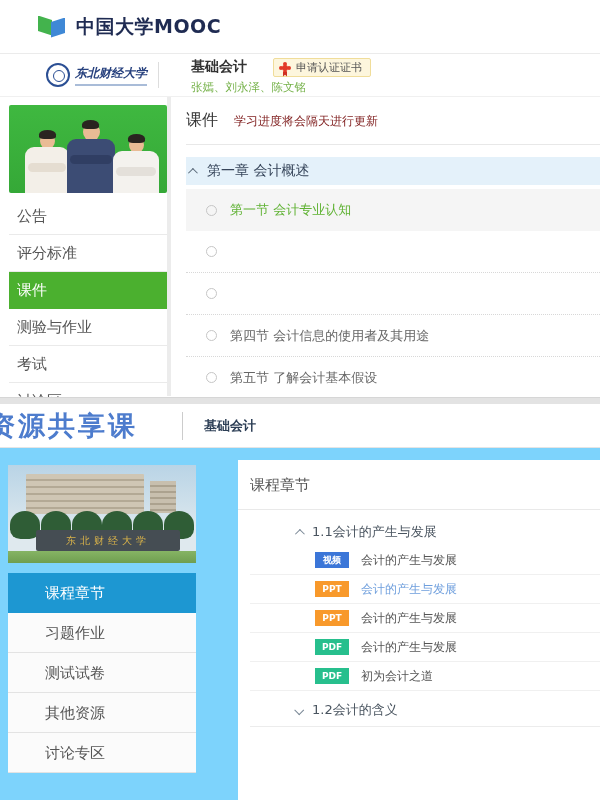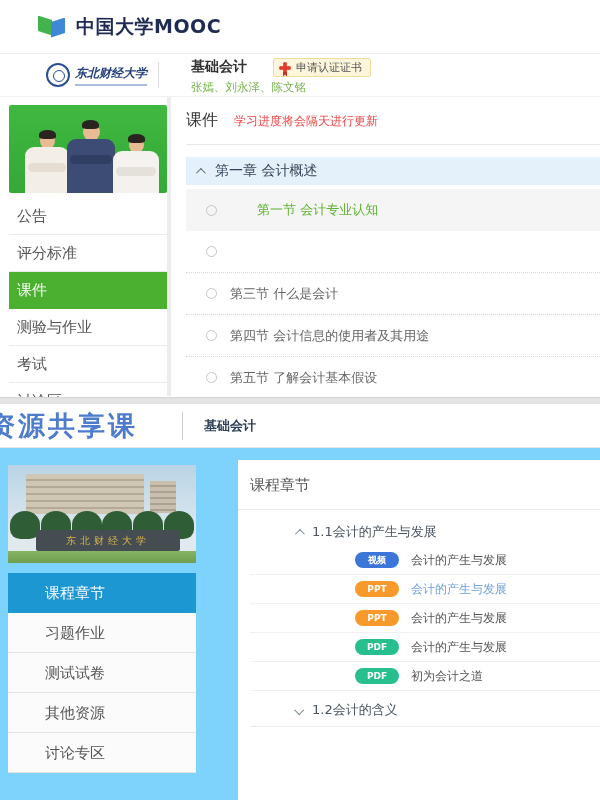--- a/index.html
+++ b/index.html
@@ -52,31 +52,31 @@
   .person-2 { left: 58px; width: 48px; } .person-2 .p-head { width: 17px; height: 18px; } .person-2 .p-body { height: 54px; background: #3c4c74; } .person-2 .p-arms { background: #2e3c60; }
   .person-3 { left: 104px; width: 46px; } .person-3 .p-body { height: 42px; background: #f4f2ee; } .person-3 .p-arms { background: #e0ddd6; }
 
   .t-menu { margin-top: 5px; }
   .t-menu-item { height: 37px; line-height: 37px; font-size: 15px; color: #555; padding-left: 8px; border-bottom: 1px solid #eaeaea; cursor: pointer; background: #fff; }
   .t-menu-item.selected { background: #4bb02f; color: #fff; border-bottom: none; }
 
   .t-main { position: absolute; left: 186px; top: 0; right: 0; padding-top: 13px; }
   .t-title-row { display: flex; align-items: baseline; }
   .t-title { font-size: 16px; color: #333; }
-  .t-notice { font-size: 12px; color: #ef4444; margin-left: 16px; }
+  .t-notice { font-size: 12px; color: #7f1d1d; margin-left: 16px; }
   .t-hr { border-top: 1px solid #e8e8e8; margin-top: 13px; }
-  .chapter-band { margin-top: 12px; height: 28px; background: #e4f1fa; display: flex; align-items: center; padding-left: 10px; cursor: pointer; }
+  .chapter-band { margin-top: 12px; height: 28px; background: #e4f1fa; display: flex; align-items: center; padding-left: 2px; cursor: pointer; }
   .chv { display: inline-block; width: 7px; height: 7px; border-top: 1.5px solid currentColor; border-right: 1.5px solid currentColor; }
   .chv-up { transform: rotate(-45deg) translateY(2px); }
   .chv-down { transform: rotate(135deg) translateY(-1px); }
   .chapter-band .chv { color: #5c6b7a; margin-right: 12px; }
   .chapter-label { font-size: 14px; color: #36455a; }
   .t-sections { margin-top: 4px; }
   .t-section-row { height: 42px; display: flex; align-items: center; padding-left: 20px; border-bottom: 1px dotted #d8d8d8; cursor: pointer; }
-  .t-section-row.active { background: #f5f5f5; border-bottom: none; gap: 27px; }
+  .t-section-row.active { background: #f5f5f5; border-bottom: none; }
   .circle-icon { width: 11px; height: 11px; border: 1px solid #c6c6c6; border-radius: 50%; margin-right: 13px; flex: none; }
   .t-section-label { font-size: 13px; color: #666; }
   .t-section-row.active .t-section-label { color: #5fb233; }
 
   
   .band-divider { height: 7px; background: #e3e3e3; border-top: 1px solid #d6d6d6; }
 
   
   .bottom-section { position: relative; width: 600px; height: 396px; background: #7dd3fc; overflow: hidden; }
   .share-header { height: 44px; background: #fff; border-bottom: 1px solid #e5e5e5; position: relative; display: flex; align-items: center; }
@@ -102,21 +102,21 @@
   .s-main-title { font-size: 15px; color: #555; padding-left: 12px; }
   .s-hr { border-top: 1px solid #e9e9e9; margin-top: 14px; }
   .s-chapter-band { margin: 18px 0 0 12px; height: 32px; background: #dceef9; display: flex; align-items: center; padding-left: 17px; cursor: pointer; }
   .s-chapter-band .chv { color: #55677a; margin-right: 13px; }
   .s-chapter-label { font-size: 14px; font-weight: bold; color: #3a4a5c; }
   .unit-row { margin-left: 12px; height: 28px; margin-top: 8px; display: flex; align-items: center; padding-left: 45px; cursor: pointer; }
   .unit-row .chv { color: #7a8896; margin-right: 10px; }
   .unit-label { font-size: 13px; color: #4a5560; }
   .res-list { margin-left: 12px; }
   .res-row { height: 29px; display: flex; align-items: center; padding-left: 65px; border-bottom: 1px solid #f0f0f0; cursor: pointer; }
-  .res-badge { width: 44px; height: 16px; line-height: 16px; border-radius: 8px; color: #fff; font-size: 9px; font-weight: bold; text-align: center; flex: none; margin-left: 40px; }
+  .res-badge { width: 34px; height: 16px; line-height: 16px; border-radius: 0; color: #fff; font-size: 9px; font-weight: bold; text-align: center; flex: none; }
   .res-title { font-size: 12px; color: #555; margin-left: 12px; }
   .res-row.linked .res-title { color: #6f9fdd; }
   .unit-row.unit2 { height: 34px; margin-top: 2px; border-bottom: 1px solid #ececec; }
 </style>
 </head>
 <body>
 
 <div class="top-section">
 
   <div class="mooc-header">
@@ -199,21 +199,20 @@
       <div class="t-sections">
         <div class="t-section-row active">
           <span class="circle-icon"></span>
           <span class="t-section-label">第一节 会计专业认知</span>
         </div>
         <div class="t-section-row">
           <span class="circle-icon"></span>
         </div>
         <div class="t-section-row">
           <span class="circle-icon"></span>
-          <span class="t-section-label">第三节 什么是会计</span>
         </div>
         <div class="t-section-row">
           <span class="circle-icon"></span>
           <span class="t-section-label">第四节 会计信息的使用者及其用途</span>
         </div>
         <div class="t-section-row">
           <span class="circle-icon"></span>
           <span class="t-section-label">第五节 了解会计基本假设</span>
         </div>
       </div>

